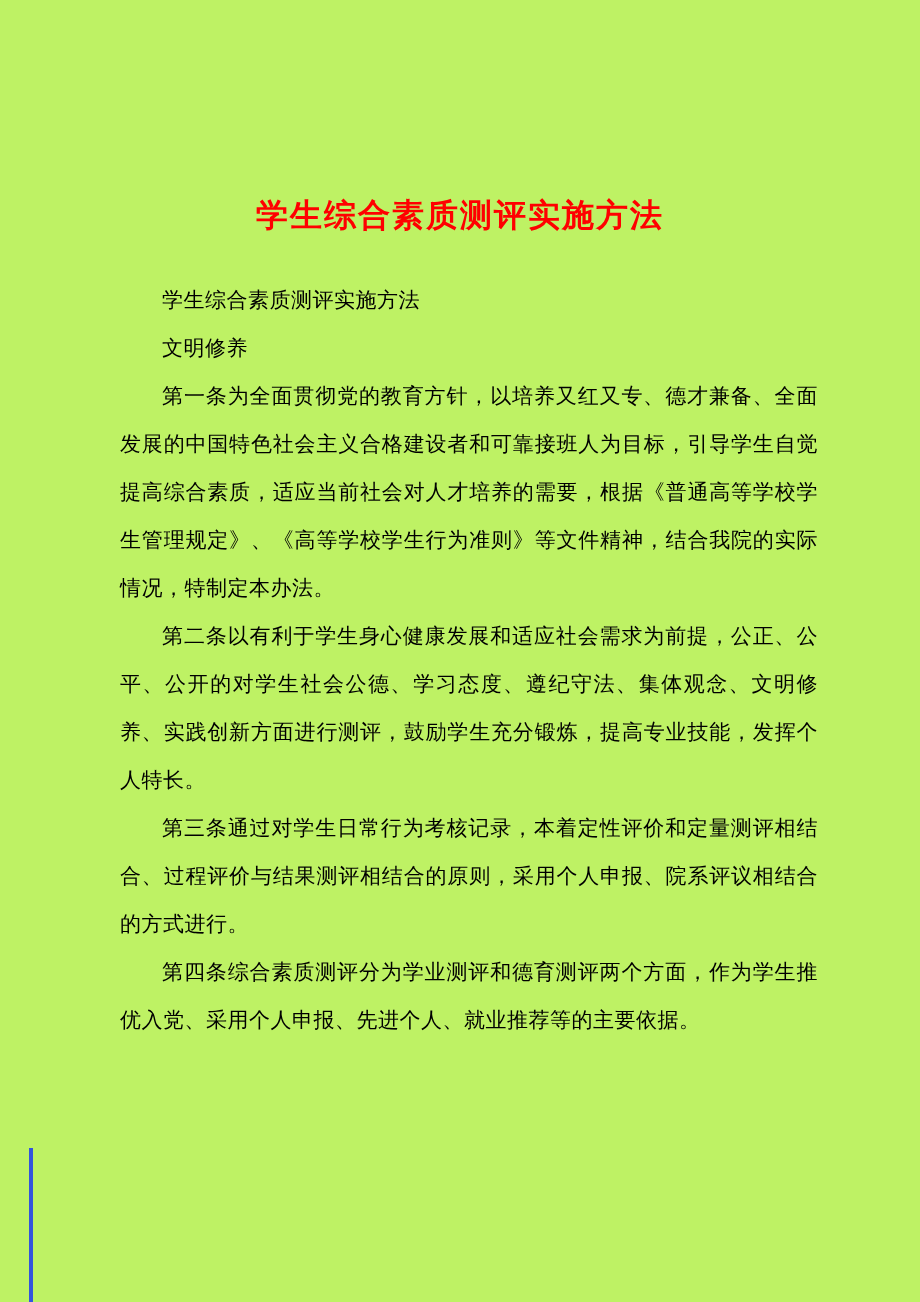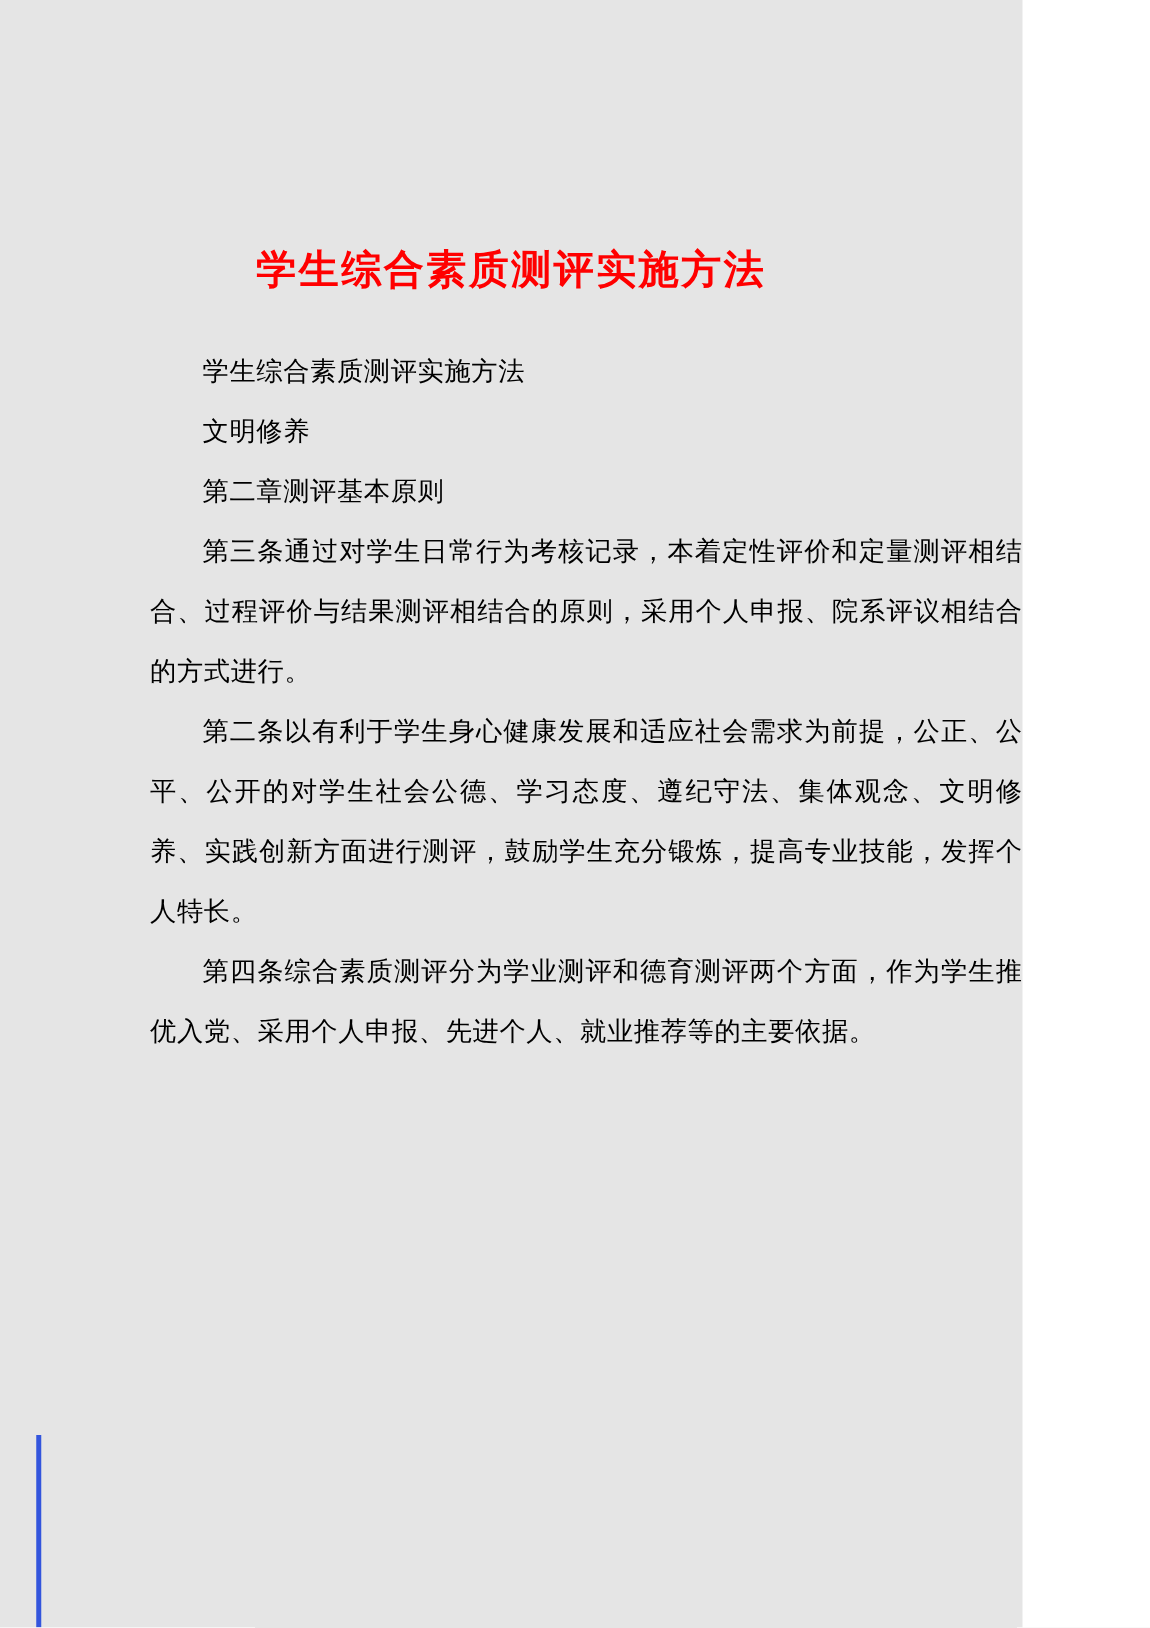--- a/index.html
+++ b/index.html
@@ -2,25 +2,25 @@
 <html><head>
 <meta charset="utf-8">
 <style>
   html, body {
     margin: 0;
     padding: 0;
     background: #ffffff;
   }
   .page {
     position: relative;
-    width: 818px;
+    width: 920px;
     height: 1302px;
-    background: #e5e5e5;
+    background: #bef264;
     overflow: hidden;
-    font-family: Liberation Mono, monospace;
+    font-family: Liberation Serif, serif;
     color: #000000;
   }
   .doc-title {
     margin: 0;
     padding-top: 194px;
     text-align: center;
     font-size: 32px;
     font-weight: bold;
     letter-spacing: 2px;
     color: #ff0000;
@@ -49,20 +49,20 @@
 </style>
 </head>
 <body>
 
 <div class="page">
   <h1 class="doc-title" style="color: rgb(255, 0, 0);">学生综合素质测评实施方法</h1>
 
   <div class="doc-body" id="doc-body">
       <p class="body-para">学生综合素质测评实施方法</p>
       <p class="body-para">文明修养</p>
-      <p class="body-para">第二章测评基本原则</p>
+      <p class="body-para">第一条为全面贯彻党的教育方针，以培养又红又专、德才兼备、全面发展的中国特色社会主义合格建设者和可靠接班人为目标，引导学生自觉提高综合素质，适应当前社会对人才培养的需要，根据《普通高等学校学生管理规定》、《高等学校学生行为准则》等文件精神，结合我院的实际情况，特制定本办法。</p>
+      <p class="body-para">第二条以有利于学生身心健康发展和适应社会需求为前提，公正、公平、公开的对学生社会公德、学习态度、遵纪守法、集体观念、文明修养、实践创新方面进行测评，鼓励学生充分锻炼，提高专业技能，发挥个人特长。</p>
       <p class="body-para">第三条通过对学生日常行为考核记录，本着定性评价和定量测评相结合、过程评价与结果测评相结合的原则，采用个人申报、院系评议相结合的方式进行。</p>
-      <p class="body-para">第二条以有利于学生身心健康发展和适应社会需求为前提，公正、公平、公开的对学生社会公德、学习态度、遵纪守法、集体观念、文明修养、实践创新方面进行测评，鼓励学生充分锻炼，提高专业技能，发挥个人特长。</p>
       <p class="body-para">第四条综合素质测评分为学业测评和德育测评两个方面，作为学生推优入党、采用个人申报、先进个人、就业推荐等的主要依据。</p>
     </div>
 
   <div class="left-accent-bar" style="background: rgb(51, 85, 221);"></div>
 </div>
 
 </body></html>

